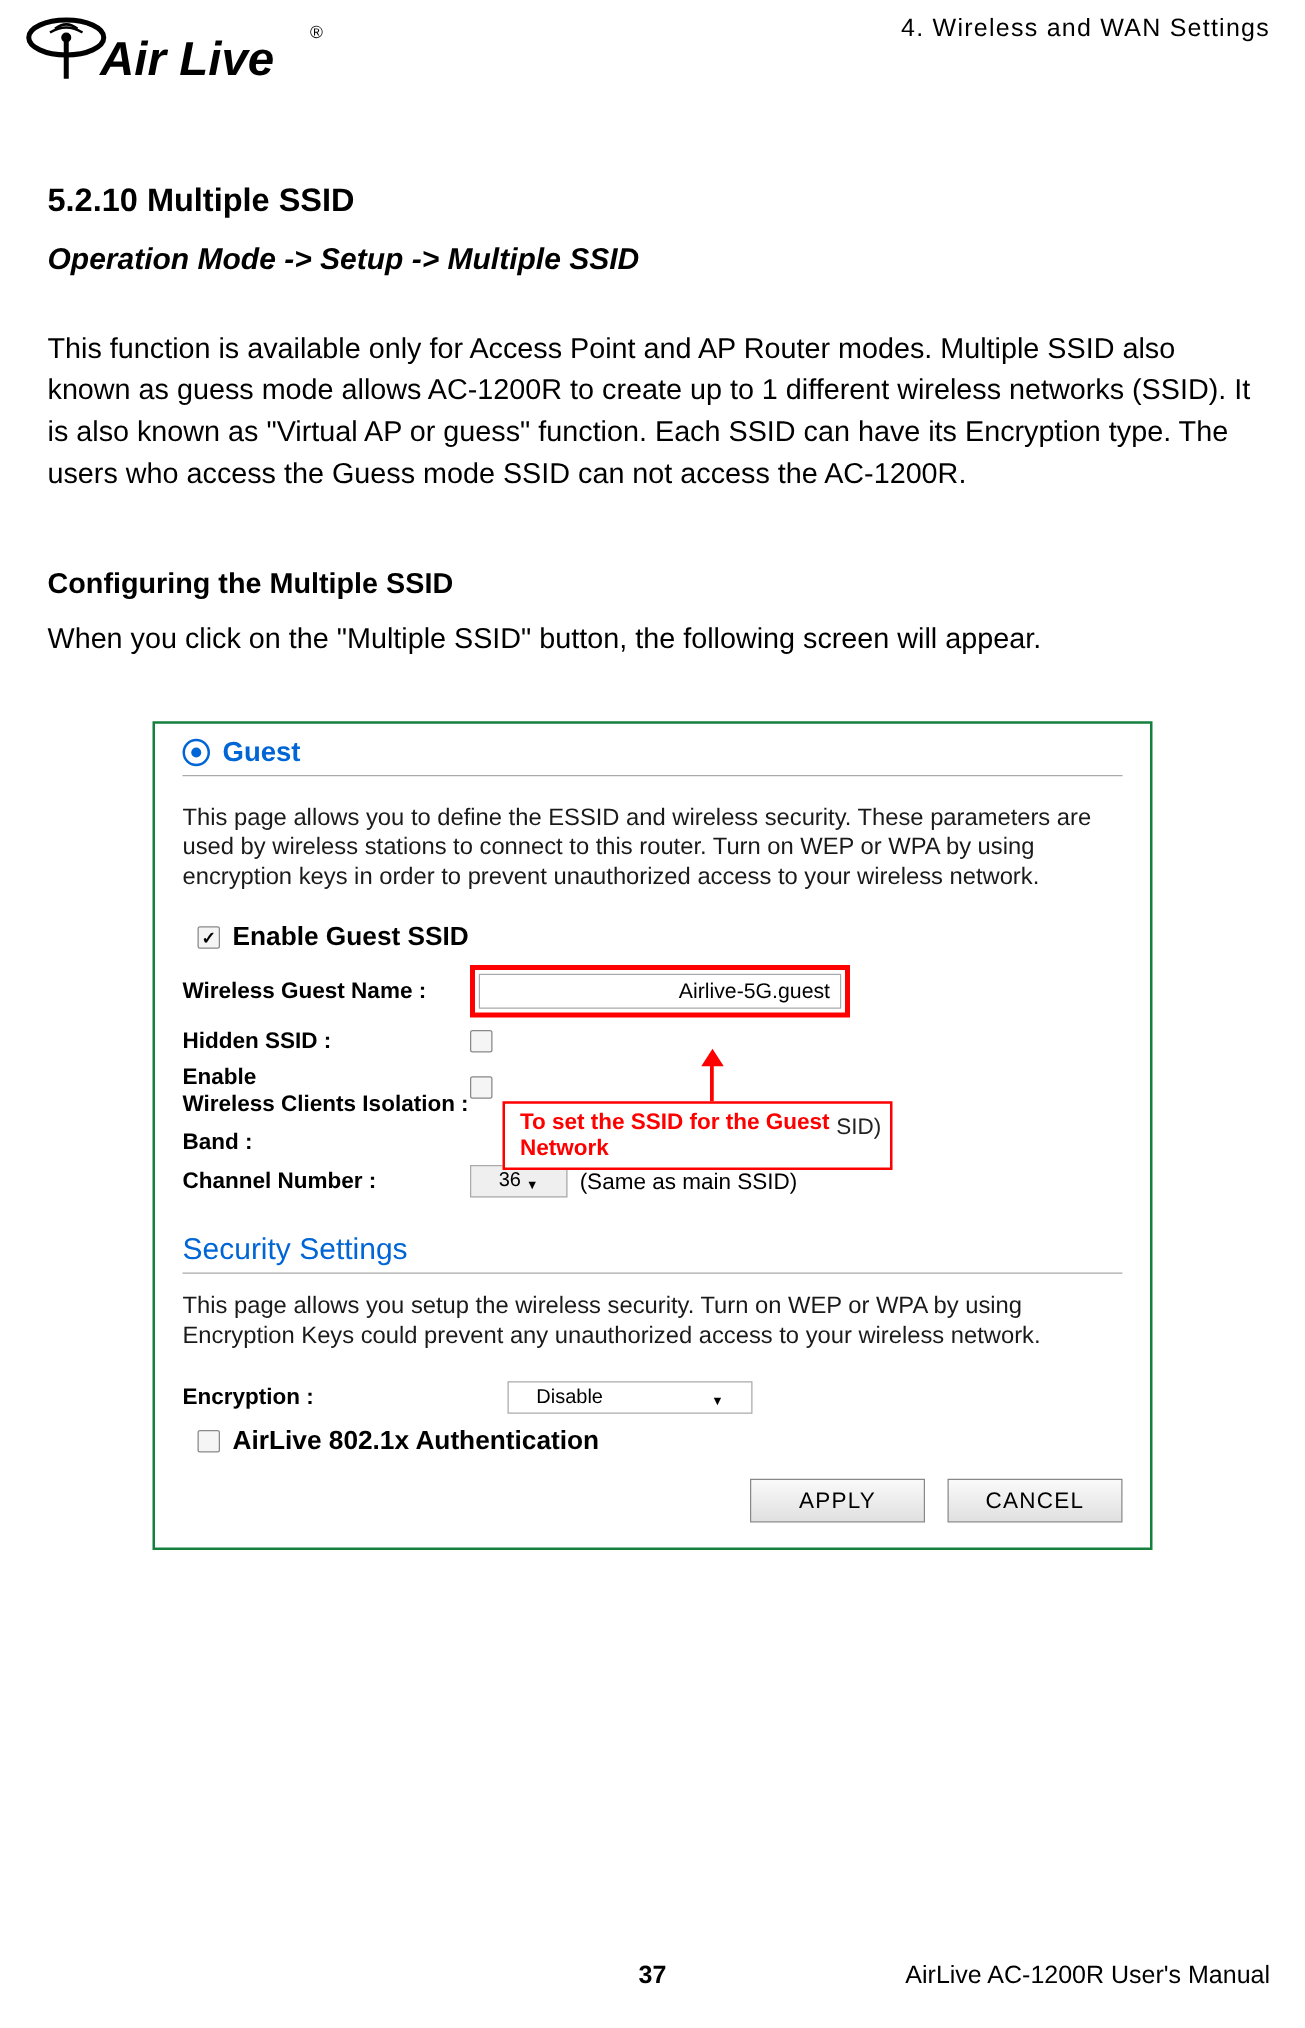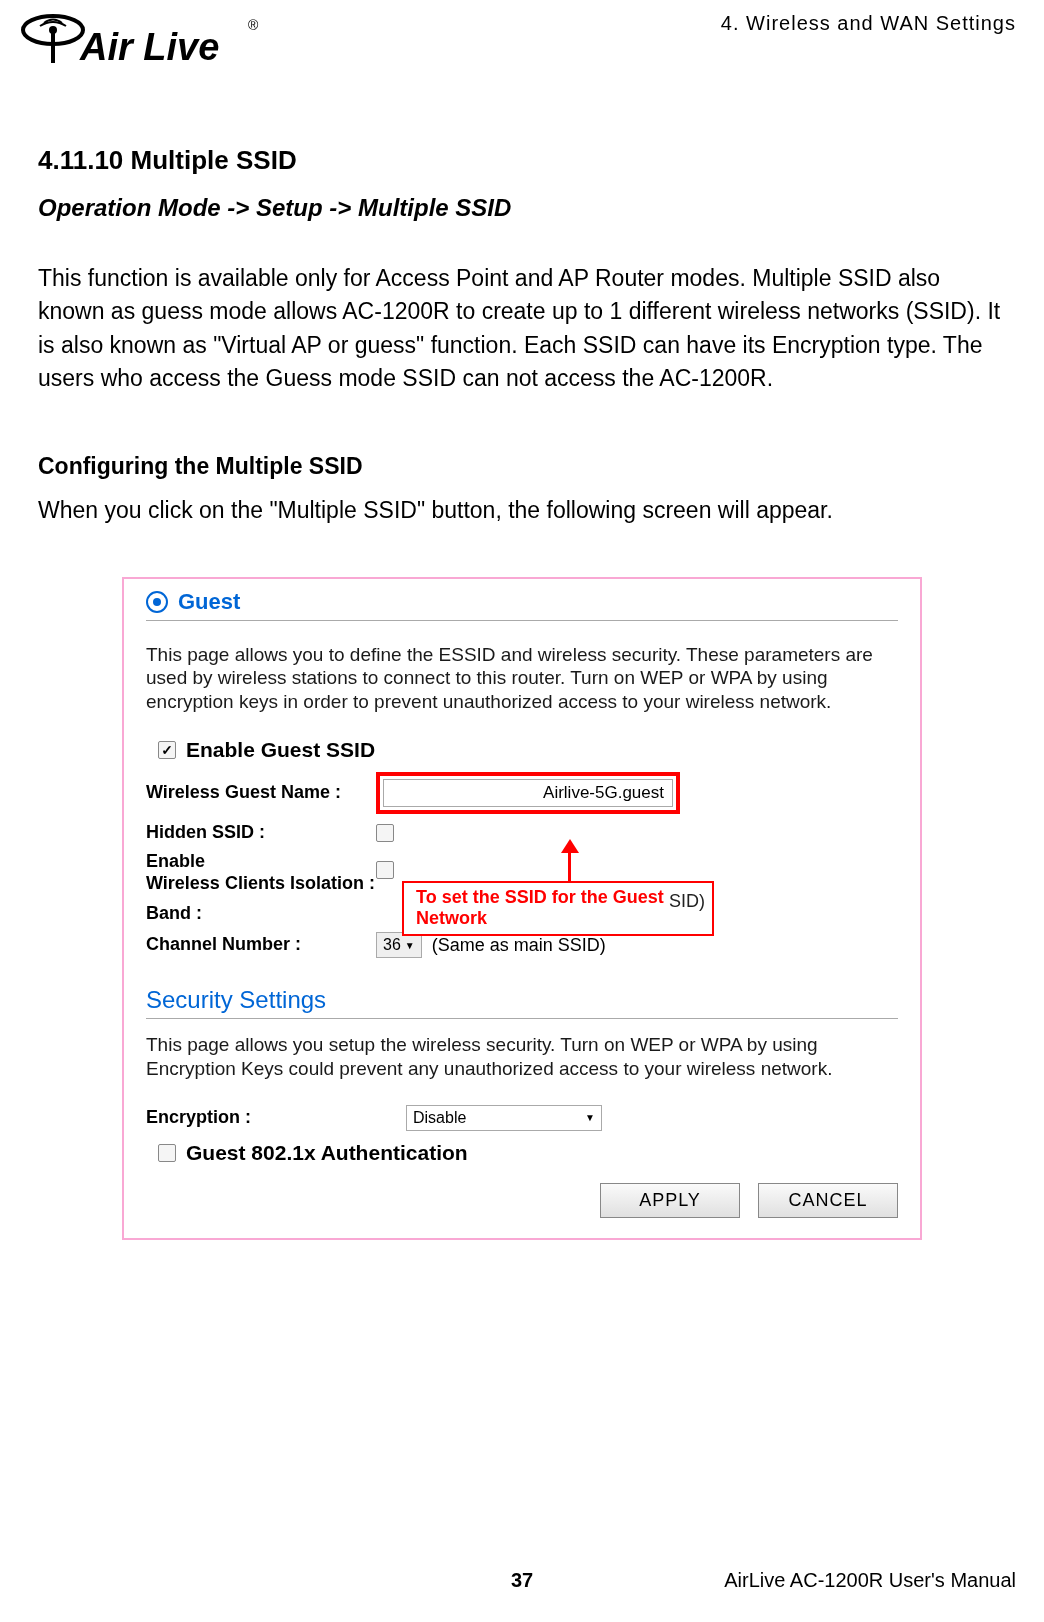--- a/index.html
+++ b/index.html
@@ -53,21 +53,21 @@
       margin-bottom: 14px;
     }
     .body-text2 {
       font-size: 23px;
       line-height: 1.4;
       margin-bottom: 50px;
     }
     .screenshot-container {
       margin: 0 auto;
       width: 800px;
-      border: 2px solid #f9a8d4;
+      border: 2px solid #15803d;
       background: #fff;
       padding: 10px 22px 20px 22px;
       position: relative;
     }
     .panel-title-row {
       display: flex;
       align-items: center;
       gap: 10px;
       margin-bottom: 5px;
     }
@@ -150,25 +150,25 @@
       height: 28px;
     }
     .highlight-box {
       border: 4px solid #ff0000;
       padding: 3px;
       display: inline-block;
     }
     .select-input {
       border: 1px solid #aaa;
       background: #efefef;
-      padding: 3px 6px;
+      padding: 3px 22px;
       font-size: 16px;
       height: 26px;
       display: inline-flex;
-      align-items: center;
+      align-items: flex-end;
       gap: 4px;
     }
     .select-arrow {
       font-size: 10px;
     }
     .same-note {
       font-size: 18px;
       margin-left: 10px;
     }
     .annotation-arrow {
@@ -261,21 +261,21 @@
       <path d="M 20 18 Q 33 10 46 18" fill="none" stroke="#000" stroke-width="2"></path>
       <path d="M 24 15 Q 33 8 42 15" fill="none" stroke="#000" stroke-width="2"></path>
       <text x="60" y="52" font-family="Arial" font-size="38" font-weight="bold" font-style="italic" fill="#000">Air Live</text>
       <text x="228" y="22" font-family="Arial" font-size="14" fill="#000">®</text>
     </svg>
   </div>
   <div class="header-right">4.  Wireless  and  WAN  Settings</div>
 </div>
 
 <div class="content">
-  <div class="section-title">4.11.10 Multiple SSID</div>
+  <div class="section-title">5.2.10 Multiple SSID</div>
   <div class="breadcrumb">Operation Mode -&gt; Setup -&gt; Multiple SSID</div>
   <div class="body-text">This function is available only for Access Point and AP Router modes. Multiple SSID also known as guess mode allows AC-1200R to create up to 1 different wireless networks (SSID). It is also known as "Virtual AP or guess" function. Each SSID can have its Encryption type. The users who access the Guess mode SSID can not access the AC-1200R.</div>
   <div class="sub-heading">Configuring the Multiple SSID</div>
   <div class="body-text2">When you click on the "Multiple SSID" button, the following screen will appear.</div>
 
   <div class="screenshot-container">
     <div class="panel-title-row">
       <span class="target-icon"></span>
       <span class="panel-title">Guest</span>
     </div>
@@ -333,21 +333,21 @@
     <div class="form-row">
       <span class="form-label" style="width:260px">Encryption :</span>
       <span class="select-input" style="width:196px; justify-content:space-between; background:#fff;">
         <span>Disable</span>
         <span class="select-arrow">▼</span>
       </span>
     </div>
 
     <div class="enable-row" style="margin-top:10px;">
       <span class="checkbox"></span>
-      <span class="enable-label">Guest 802.1x Authentication</span>
+      <span class="enable-label">AirLive 802.1x Authentication</span>
     </div>
 
     <div class="btn-row">
       <div class="btn">APPLY</div>
       <div class="btn">CANCEL</div>
     </div>
   </div>
 </div>
 
 <div class="footer">

